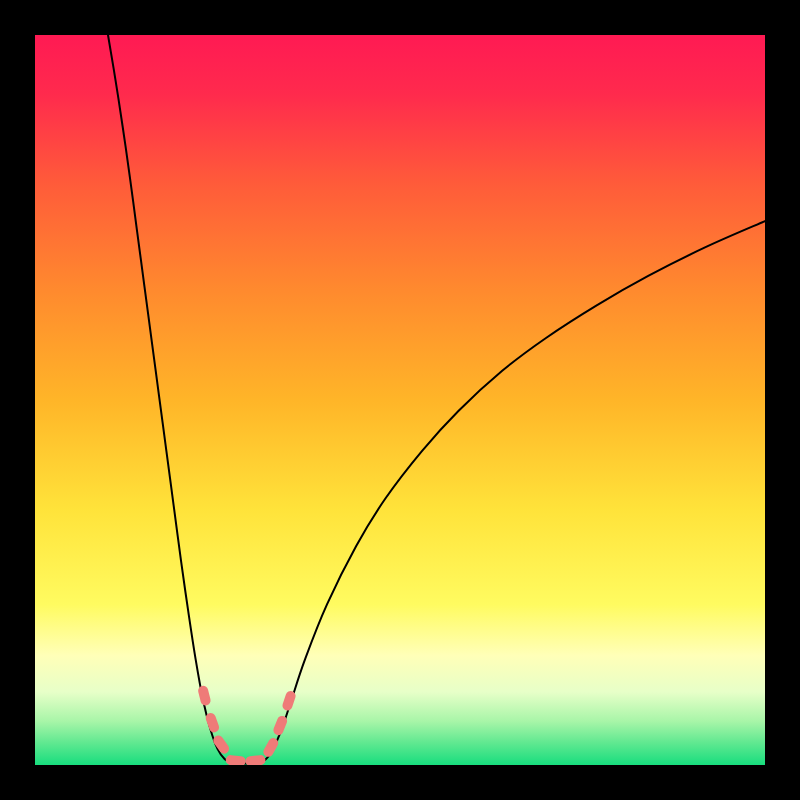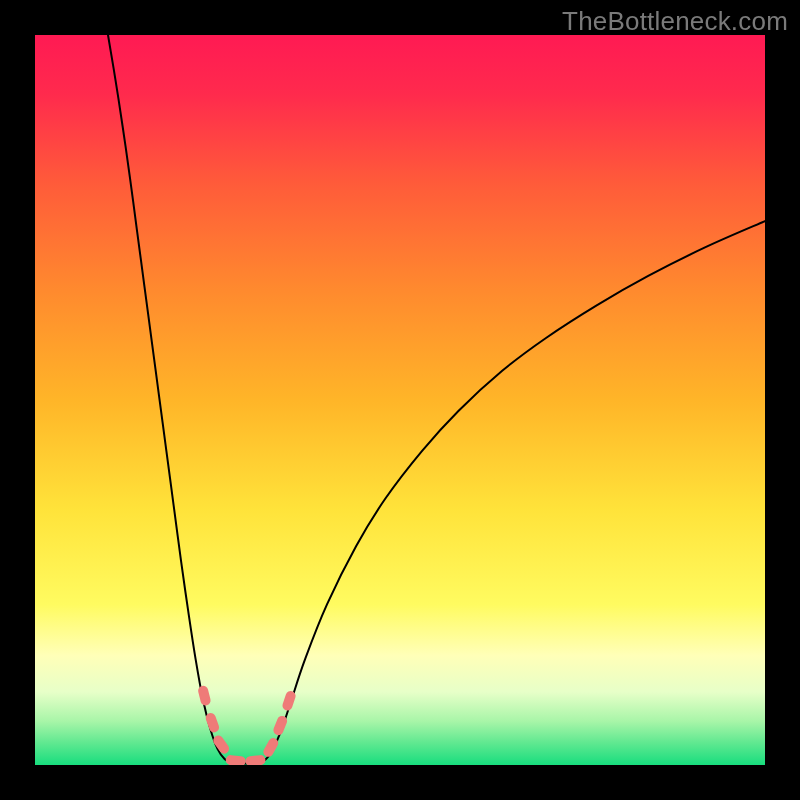--- a/index.html
+++ b/index.html
@@ -37,21 +37,20 @@
     letter-spacing: 0.2px;
     user-select: none;
   }
   svg { display: block; }
 </style>
 </head>
 <body>
 
 <div class="frame">
 
-  <div class="watermark">TheBottleneck.com</div>
 
   <div class="plot">
     <svg id="chart-svg" width="730" height="730" viewBox="0 0 730 730">
       <defs>
         <linearGradient id="bg-grad" x1="0" y1="0" x2="0" y2="1">
             <stop offset="0%" stop-color="#ff1a53"></stop>
             <stop offset="8%" stop-color="#ff2a4d"></stop>
             <stop offset="20%" stop-color="#ff5a3a"></stop>
             <stop offset="35%" stop-color="#ff8a2e"></stop>
             <stop offset="50%" stop-color="#ffb528"></stop>

